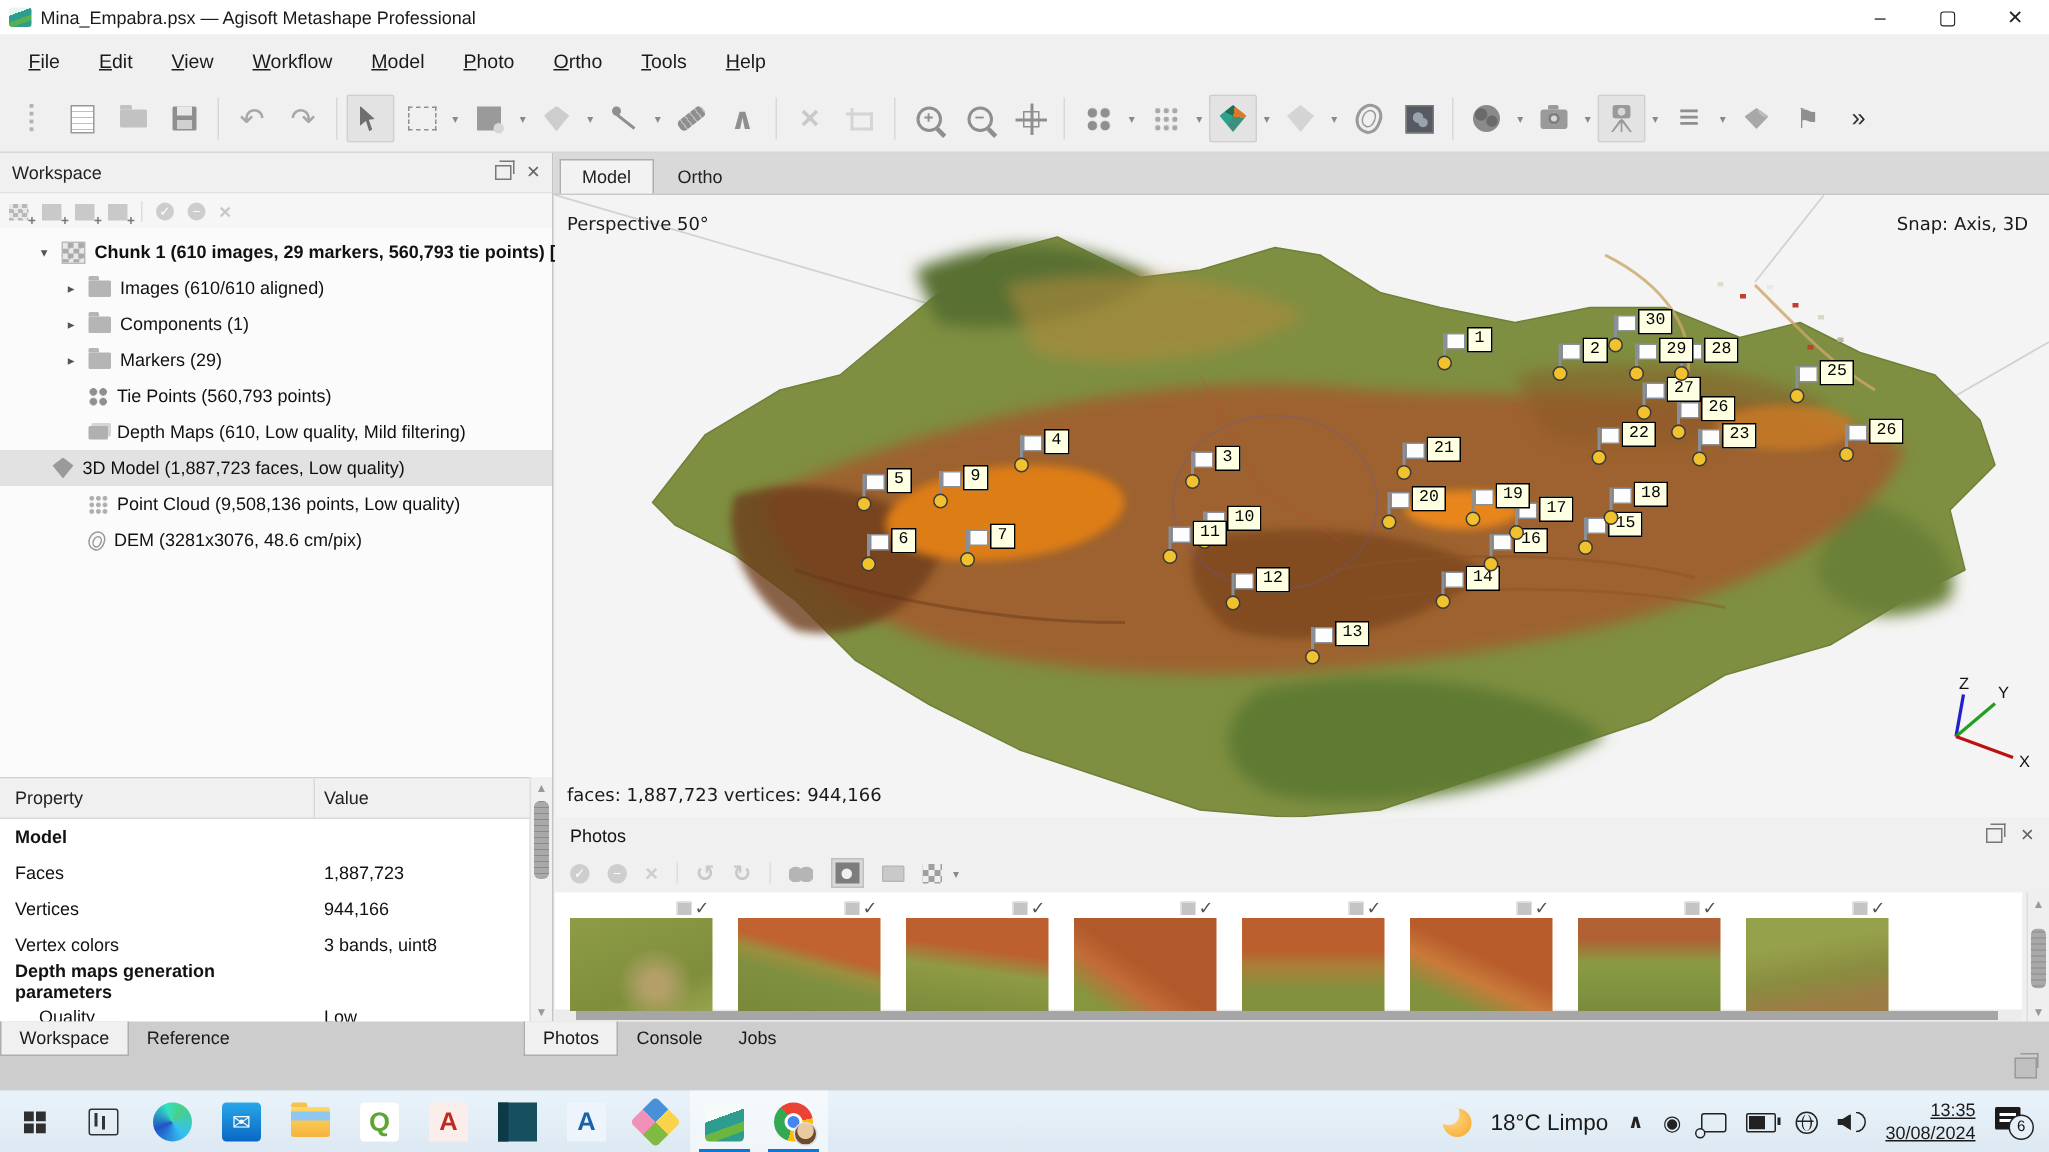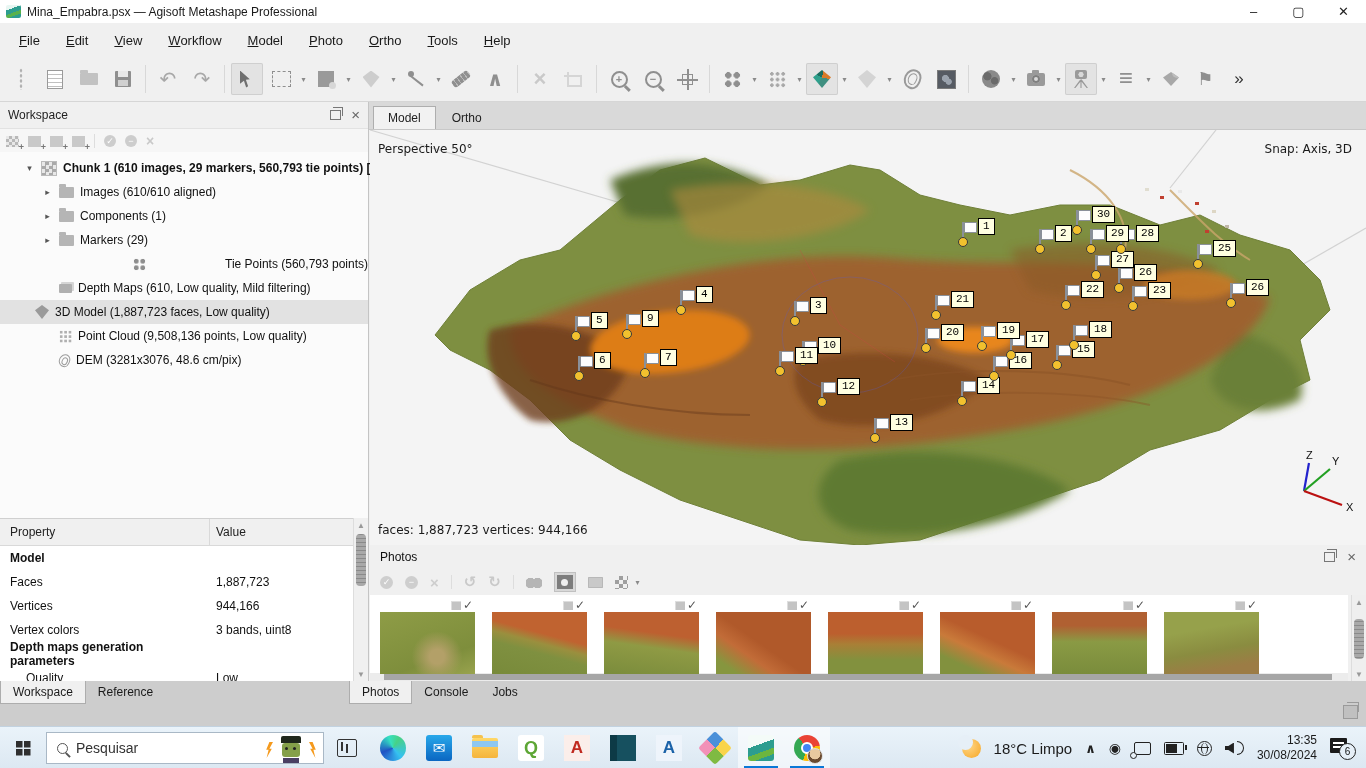--- a/index.html
+++ b/index.html
@@ -230,21 +230,21 @@
   .tr-record{font-size:14px;}
   .tr-cast{width:15px;height:11px;border:1.6px solid #222;border-radius:2px;position:relative;}
   .tr-cast::after{content:"";position:absolute;left:-5px;bottom:-5px;width:5px;height:5px;border-radius:50%;border:1.6px solid #222;background:#e6eff7;}
   .tr-battery{width:16px;height:9px;border:1.6px solid #222;border-radius:1.5px;position:relative;background:linear-gradient(90deg,#222 65%,transparent 65%);background-clip:content-box;padding:1px;}
   .tr-battery::after{content:"";position:absolute;right:-4px;top:2px;width:2.3px;height:5px;background:#222;}
   .tr-network{width:15px;height:15px;border:1.6px solid #222;border-radius:50%;position:relative;box-sizing:border-box;}
   .tr-network::before{content:"";position:absolute;inset:1px;border-left:1px solid #222;border-right:1px solid #222;border-radius:50%;left:3px;right:3px;}
   .tr-network::after{content:"";position:absolute;left:0;top:5px;width:11px;height:1px;background:#222;}
   .tr-volume{width:9px;height:11px;background:#222;clip-path:polygon(0 32%,38% 32%,100% 0,100% 100%,38% 68%,0 68%);position:relative;}
   .volarc{width:6px;height:12px;border:1.6px solid #222;border-left:none;border-radius:0 8px 8px 0;margin-left:-2px;}
-  .clock{font-size:12px;color:#1a1a1a;text-align:right;line-height:15px;white-space:nowrap;}
+  .clock{font-size:12px;color:#1a1a1a;text-align:right;line-height:15px;white-space:nowrap;text-decoration:underline;}
   .notifwrap{position:relative;width:26px;height:24px;}
   .notif{position:absolute;left:0;top:2px;width:17px;height:15px;background:#1a1a1a;border-radius:1px;}
   .notif::before{content:"";position:absolute;left:3px;top:4px;width:11px;height:1.8px;background:#fff;box-shadow:0 4px 0 #fff;}
   .nbadge{position:absolute;right:0;bottom:0;width:15px;height:15px;border-radius:50%;border:1.4px solid #222;background:#e6eff7;font-size:10px;display:flex;align-items:center;justify-content:center;color:#111;}
 </style>
 </head>
 <body>
 
 <div id="app">
 
@@ -430,21 +430,21 @@
         <div class="trow" style="padding-left: 42px;">
           <span class="tarrow">▸</span>
           <span class="ti ti-folder"></span>
           <span class="tlabel">Components (1)</span>
         </div>
         <div class="trow" style="padding-left: 42px;">
           <span class="tarrow">▸</span>
           <span class="ti ti-folder"></span>
           <span class="tlabel">Markers (29)</span>
         </div>
-        <div class="trow" style="padding-left: 42px; justify-content: space-between;">
+        <div class="trow" style="padding-left: 42px;">
           <span class="tarrow"></span>
           <span class="ti ti-tie-points"></span>
           <span class="tlabel">Tie Points (560,793 points)</span>
         </div>
         <div class="trow" style="padding-left: 42px;">
           <span class="tarrow"></span>
           <span class="ti ti-depth-maps"></span>
           <span class="tlabel">Depth Maps (610, Low quality, Mild filtering)</span>
         </div>
         <div class="trow selrow" style="padding-left: 18px;">
@@ -871,33 +871,20 @@
         <div class="btab">Console</div>
         <div class="btab">Jobs</div>
       </div>
     <div class="grip"></div>
   </div>
 
   <div class="taskbar">
     <div class="startbtn">
         <span class="winlogo"></span>
       </div>
-    <div class="searchbox">
-      <span class="mag"></span>
-      <span class="searchtxt">Pesquisar</span>
-      <span class="frank">
-        <span class="bolt l"></span>
-        <span class="fhead">
-            <span class="fhair"></span>
-            <span class="fface"></span>
-            <span class="fbody"></span>
-          </span>
-        <span class="bolt r"></span>
-      </span>
-    </div>
     <div id="taskapps" style="display:flex;">
         <div class="tslot">
           <span class="tai ti-task-view"></span>
         </div>
         <div class="tslot">
           <span class="tai ti-edge"></span>
         </div>
         <div class="tslot">
           <span class="tai ti-mail"></span>
         </div>

